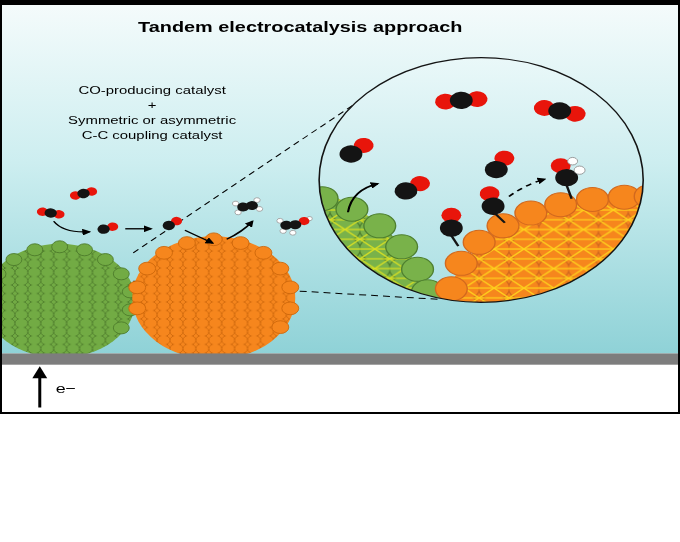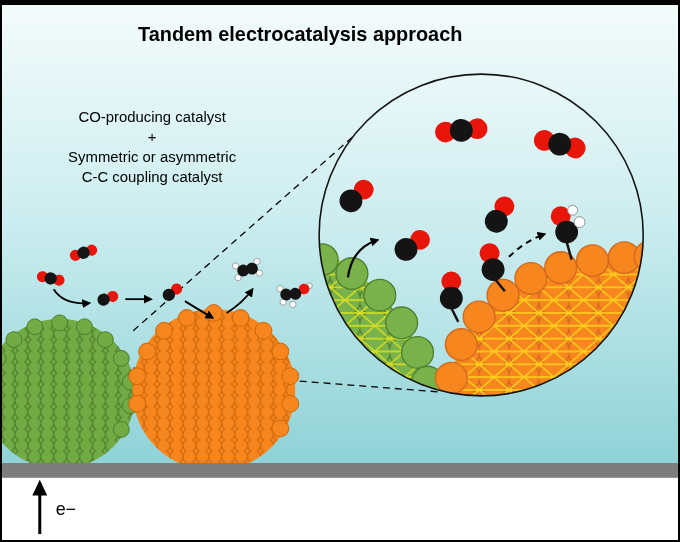--- a/index.html
+++ b/index.html
@@ -1,17 +1,17 @@
 <!DOCTYPE html>
 <html><head>
 <meta charset="utf-8">
 <style>
   html,body { margin:0; padding:0; background:#ffffff; }
   .figure {
-    width:680px; height:542px; box-sizing:border-box;
+    width:680px; height:414px; box-sizing:border-box;
     border:2px solid #000; border-top:5px solid #000;
     background:#4d7c0f; position:relative; overflow:hidden;
   }
   svg { display:block; width:100%; height:100%; }
   .gfill  { fill:#72ab44; stroke:#4c7a2a; stroke-width:1; }
   .ofill  { fill:#f6861d; stroke:#cc660a; stroke-width:1; }
   .gbig   { fill:#79b24a; stroke:#4f8030; stroke-width:1.4; }
   .obig   { fill:#f6861d; stroke:#d2691e; stroke-width:1.4; }
   .arrow  { fill:none; stroke:#000; stroke-width:1.8; }
   .arrowz { fill:none; stroke:#000; stroke-width:2.2; }

